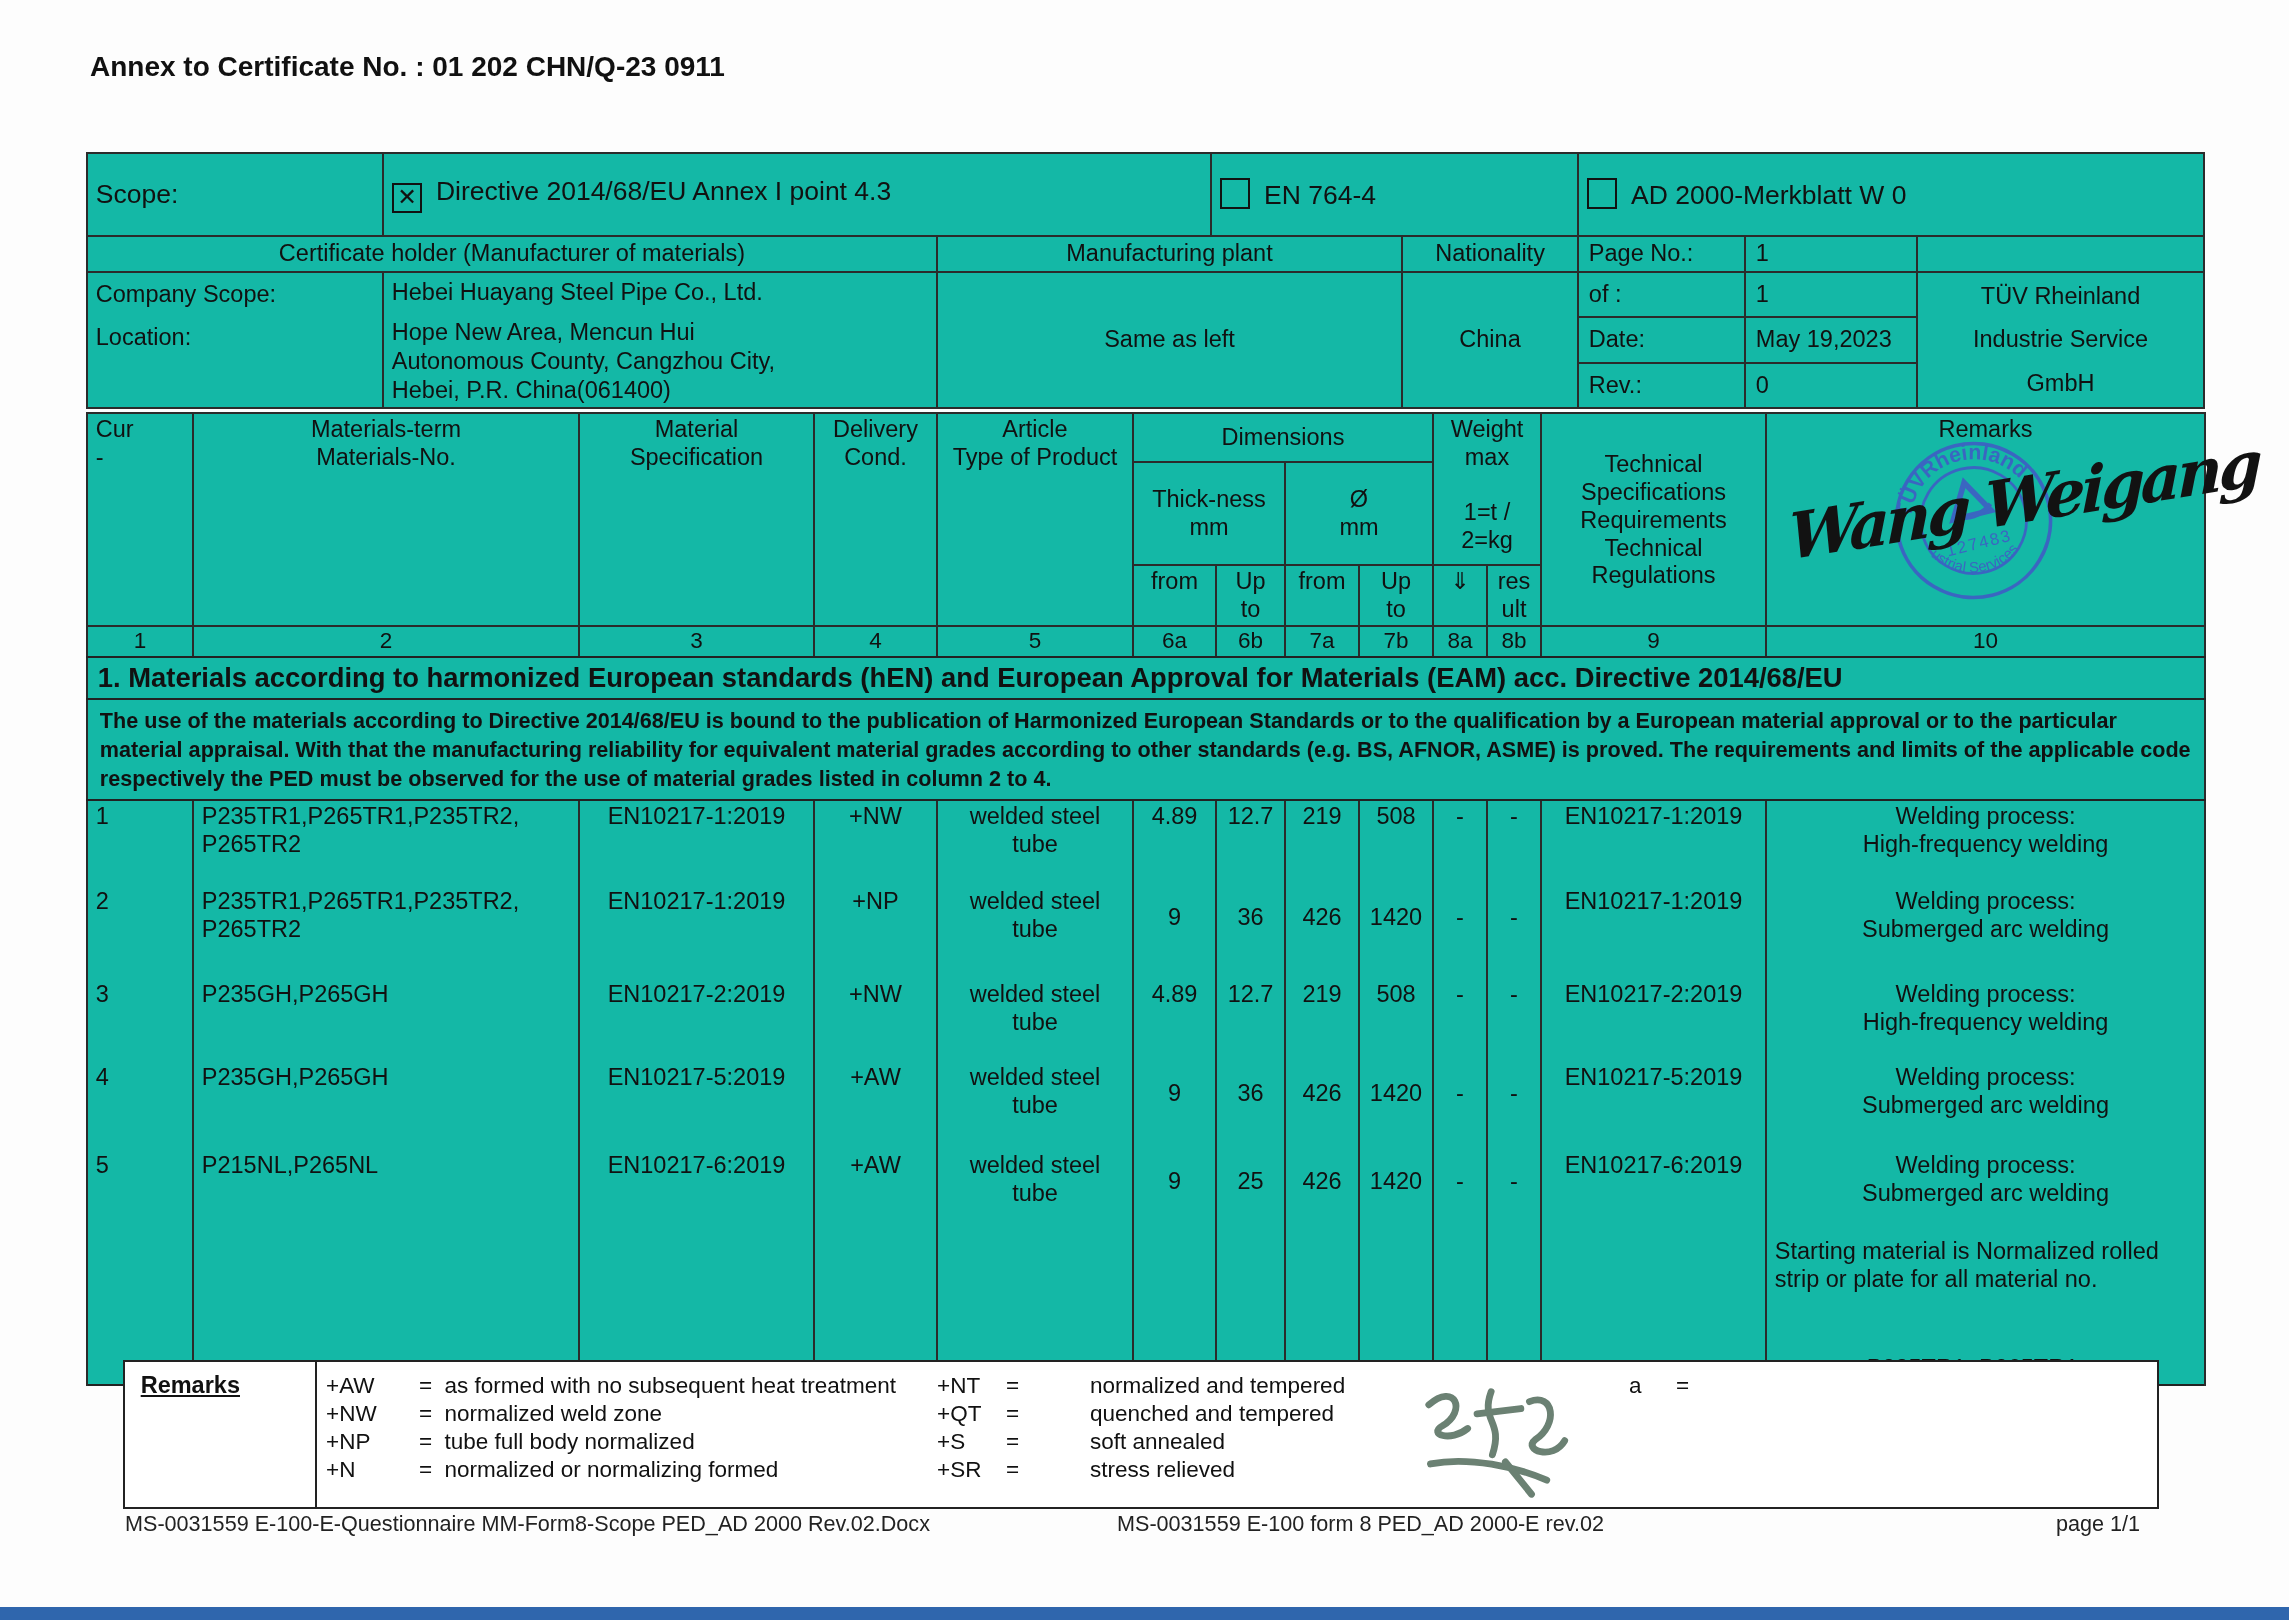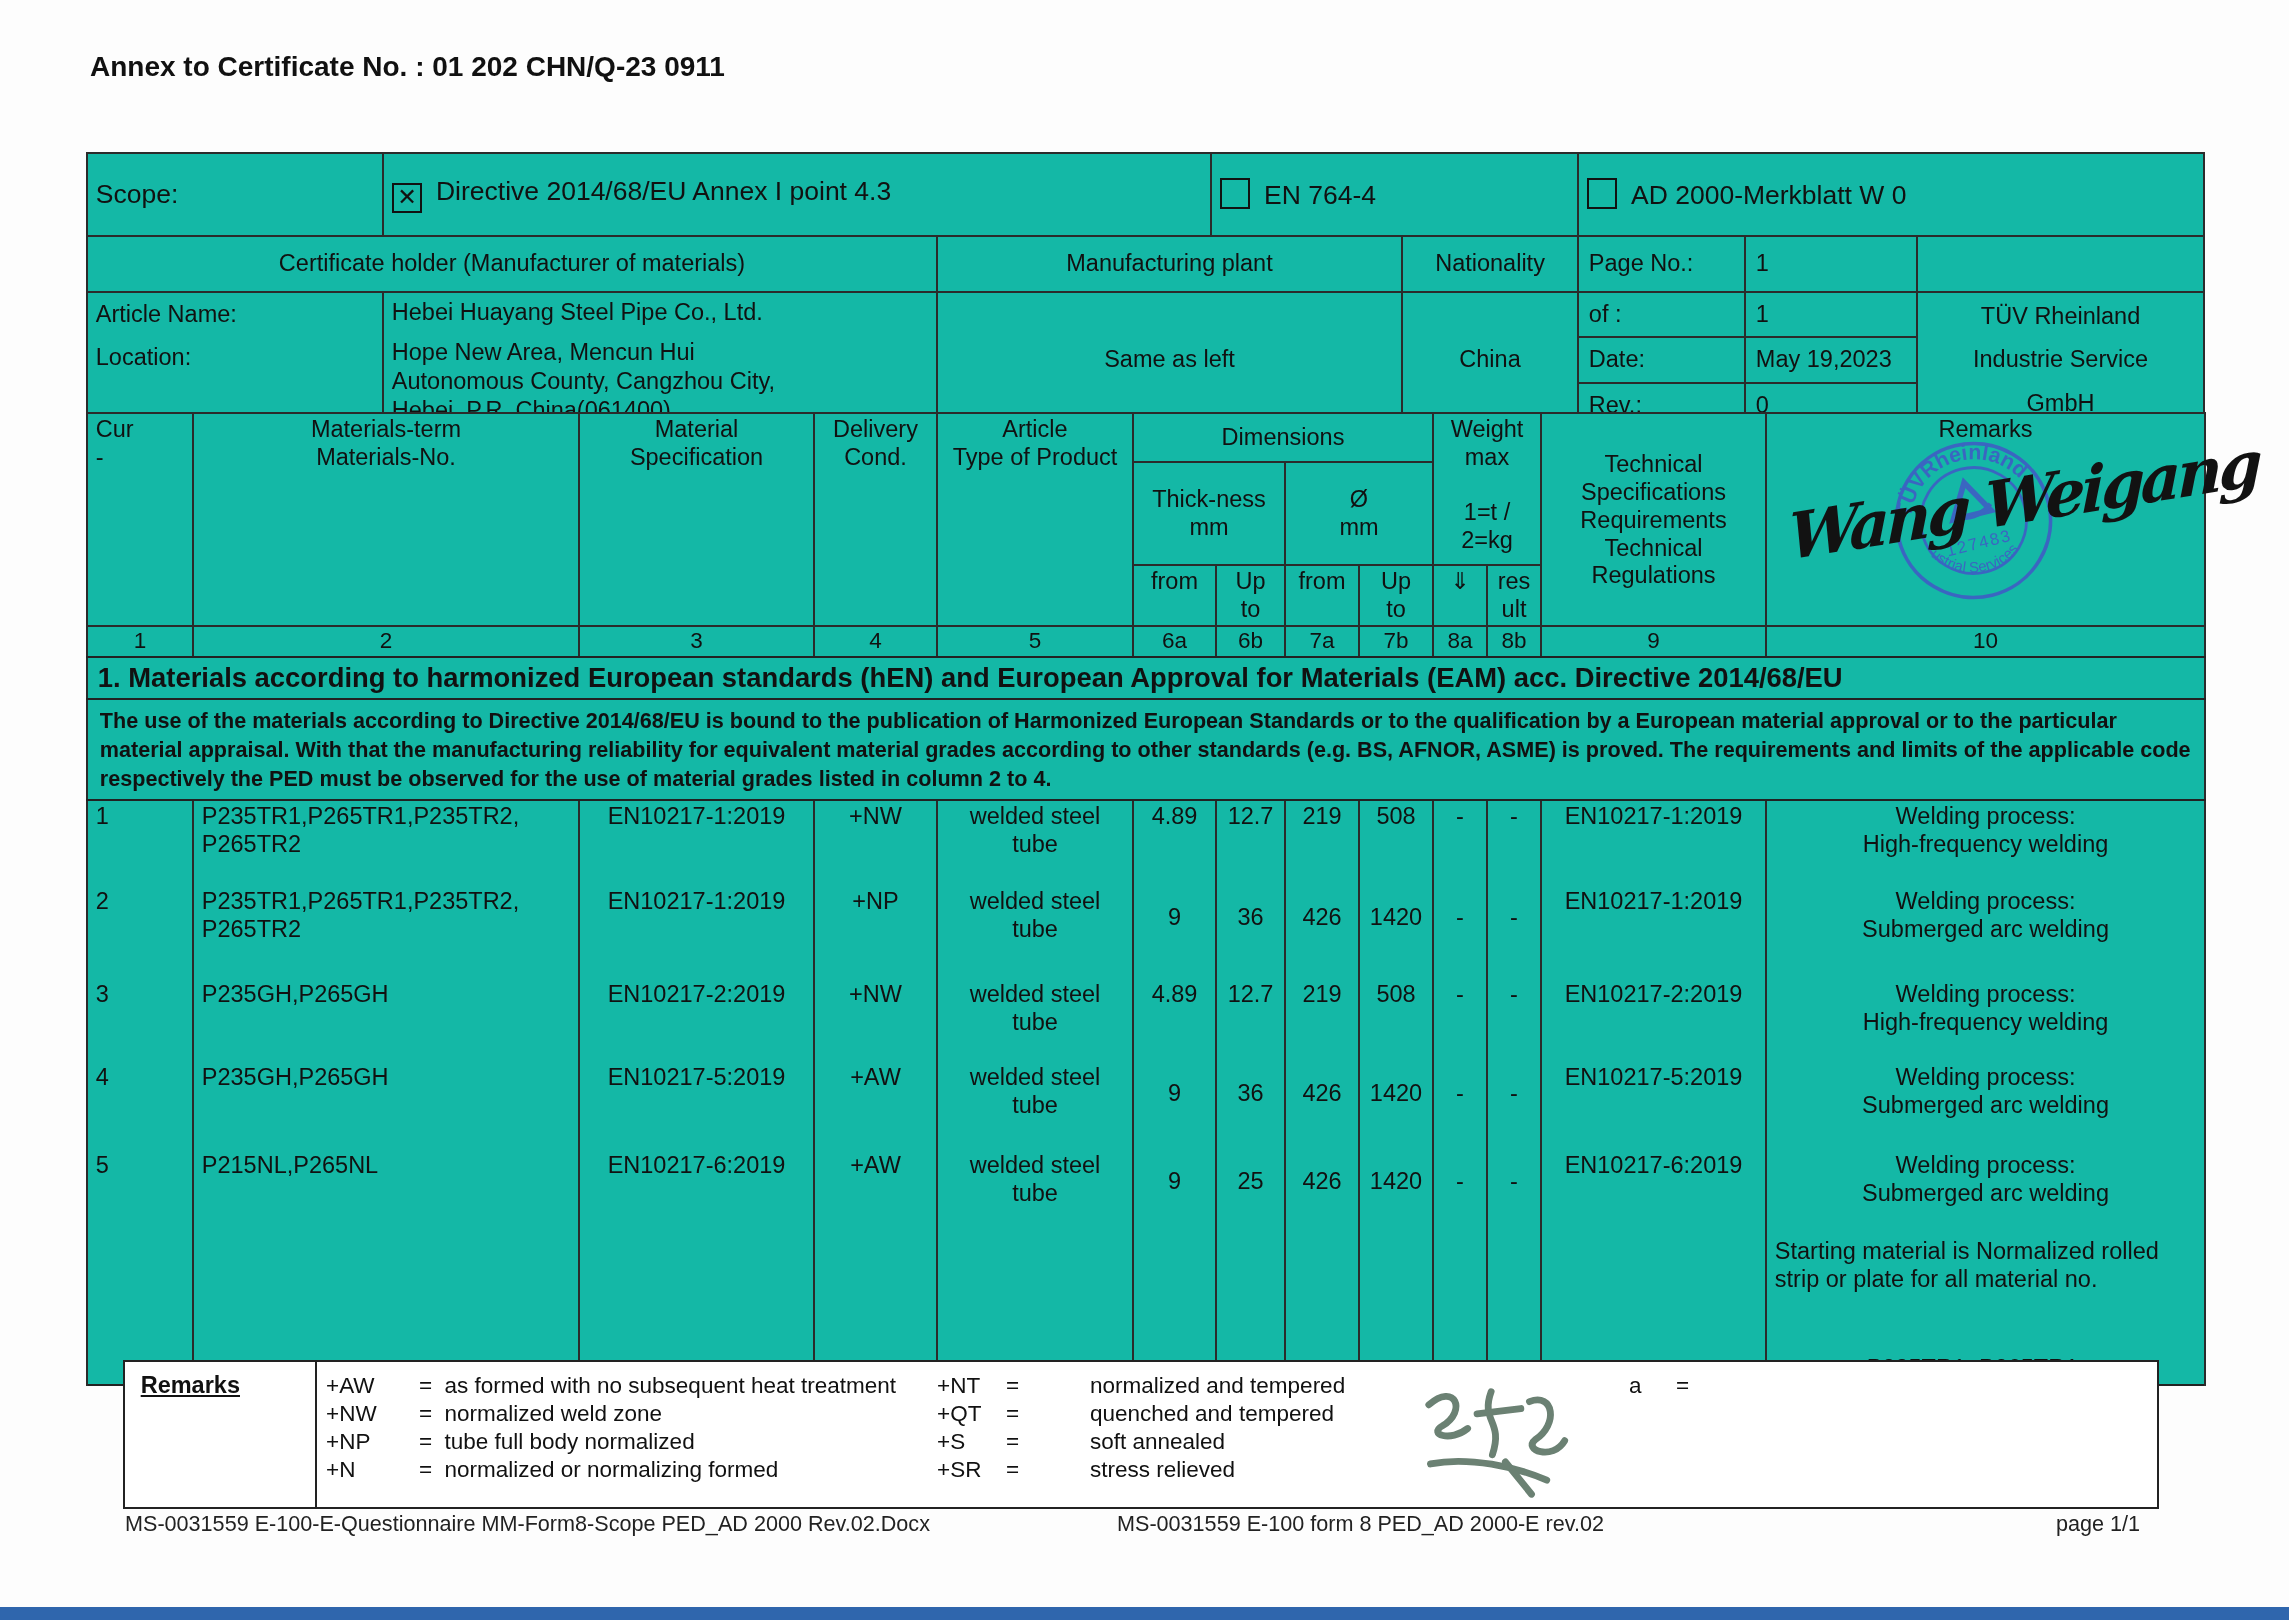--- a/index.html
+++ b/index.html
@@ -98,31 +98,31 @@
       <td colspan="2">
         <span class="cb"><i>✕</i></span><span>Directive 2014/68/EU Annex I point 4.3</span>
       </td>
       <td colspan="2">
         <span class="cb"></span><span>EN 764-4</span>
       </td>
       <td colspan="3">
         <span class="cb"></span><span>AD 2000-Merkblatt W 0</span>
       </td>
     </tr>
-    <tr class="hdr2" style="height:56px">
+    <tr class="hdr2" style="height:36px">
       <td colspan="2" class="c vm">Certificate holder (Manufacturer of materials)</td>
       <td colspan="2" class="c vm">Manufacturing plant</td>
       <td class="c vm">Nationality</td>
       <td class="kv">Page No.:</td>
       <td class="kv">1</td>
       <td></td>
     </tr>
     <tr style="height:44px">
       <td rowspan="3" class="lblcol">
-        <div>Article Name:</div>
+        <div>Company Scope:</div>
         <div>Location:</div>
       </td>
       <td rowspan="3">
         <div style="margin:3.9px 0 11.8px 0">Hebei Huayang Steel Pipe Co., Ltd.</div>
         <div style="max-width:436px; line-height:1.22">Hope New Area, Mencun Hui Autonomous County, Cangzhou City, Hebei, P.R. China(061400)</div>
       </td>
       <td colspan="2" rowspan="3" class="c vm">Same as left</td>
       <td rowspan="3" class="c vm">China</td>
       <td class="kv">of :</td>
       <td class="kv">1</td>

